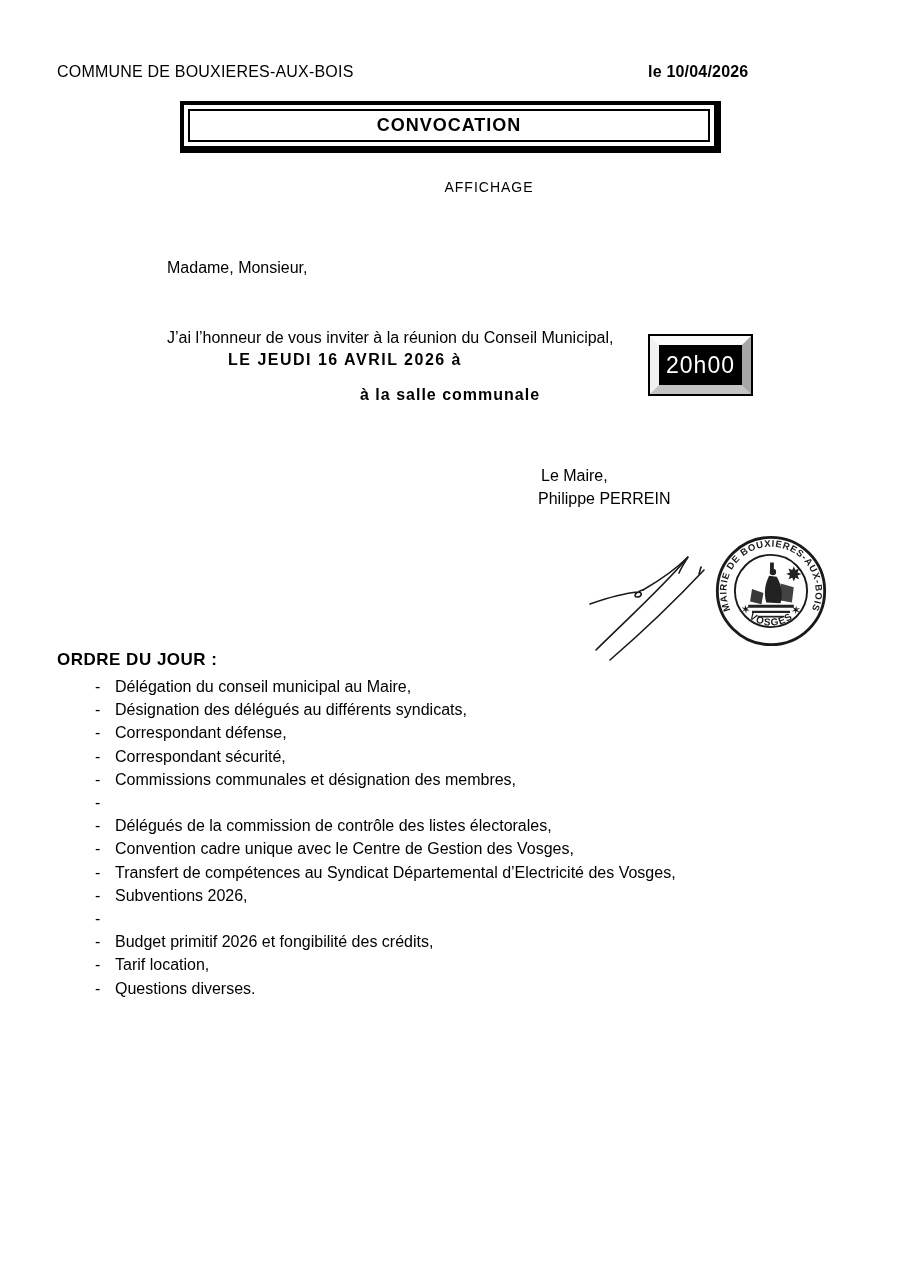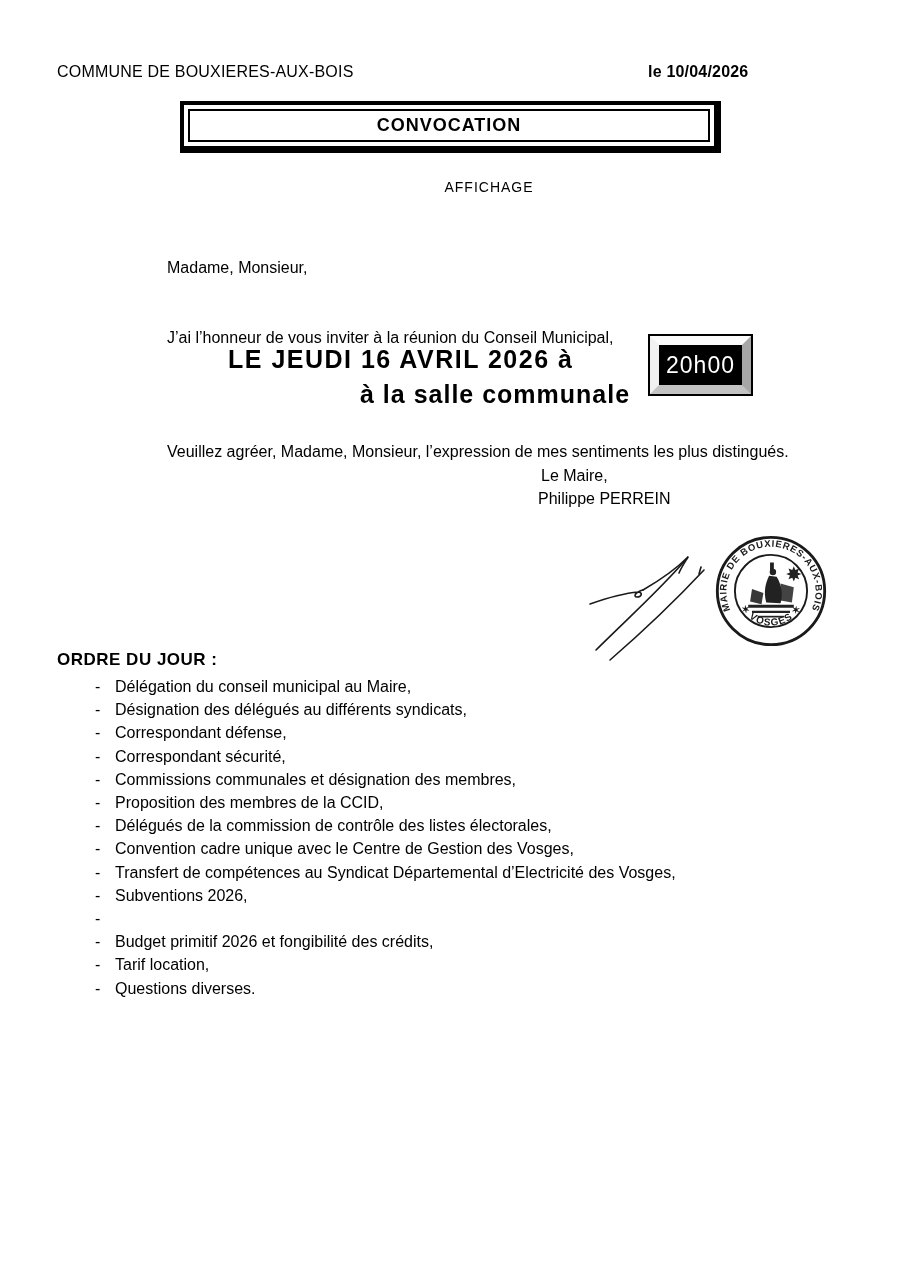--- a/index.html
+++ b/index.html
@@ -39,21 +39,21 @@
     position: absolute; left: 489px; top: 179px; transform: translateX(-50%);
     font-size: 14px; letter-spacing: 1px; text-align: right;
   }
 
   .salutation { position: absolute; left: 167px; top: 249px; font-size: 16px; margin-top: 10px; }
   .intro      { position: absolute; left: 167px; top: 297px; font-size: 16px; margin-top: 32px; }
 
   
   .meeting {
     position: absolute; left: 228px; top: 342px;
-    font-weight: bold; font-size: 25px; letter-spacing: 1.5px;
+    font-weight: bold; font-size: 16px; letter-spacing: 1.5px;
     line-height: 35px; white-space: nowrap;
   }
   .meeting .line2 { margin-left: 132px; letter-spacing: 1px; text-align: right; }
 
   
   .time-frame {
     position: absolute; left: 648px; top: 334px;
     width: 105px; height: 62px;
     border: 2px solid #000; background: #fff;
   }
@@ -106,21 +106,20 @@
     <div class="line1">LE JEUDI 16 AVRIL 2026 à</div>
     <div class="line2">à la salle communale</div>
   </div>
 
   <div class="time-frame">
     <div class="time-bevel">
       <span class="time-text">20h00</span>
     </div>
   </div>
 
-  <div class="valediction">Veuillez agréer, Madame, Monsieur, l’expression de mes sentiments les plus distingués.</div>
   <div class="signoff">Le Maire,</div>
   <div class="signer">Philippe PERREIN</div>
 
   <svg class="signature-svg" width="152" height="125" viewBox="0 0 152 125" fill="none" stroke="#1a1a1a" stroke-width="1.6" stroke-linecap="round">
     <path d="M12,64 C32,57 48,53 60,52 C65,52 64,57 59,57 C55,57 57,52 65,50"></path>
     <path d="M65,50 C84,39 100,27 110,17 C107,22 103,28 101,33"></path>
     <path d="M110,17 C86,46 46,82 18,110"></path>
     <path d="M32,120 C62,94 96,62 126,30"></path>
     <path d="M121,34 l2,-7"></path>
   </svg>
@@ -176,21 +175,20 @@
         <span class="item-text">Correspondant sécurité,</span>
       </div>
 
       <div class="agenda-item">
         <span class="dash">-</span>
         <span class="item-text">Commissions communales et désignation des membres,</span>
       </div>
 
       <div class="agenda-item">
         <span class="dash">-</span>
-        <span class="item-text">Proposition des membres de la CCID,</span>
       </div>
 
       <div class="agenda-item">
         <span class="dash">-</span>
         <span class="item-text">Délégués de la commission de contrôle des listes électorales,</span>
       </div>
 
       <div class="agenda-item">
         <span class="dash">-</span>
         <span class="item-text">Convention cadre unique avec le Centre de Gestion des Vosges,</span>

